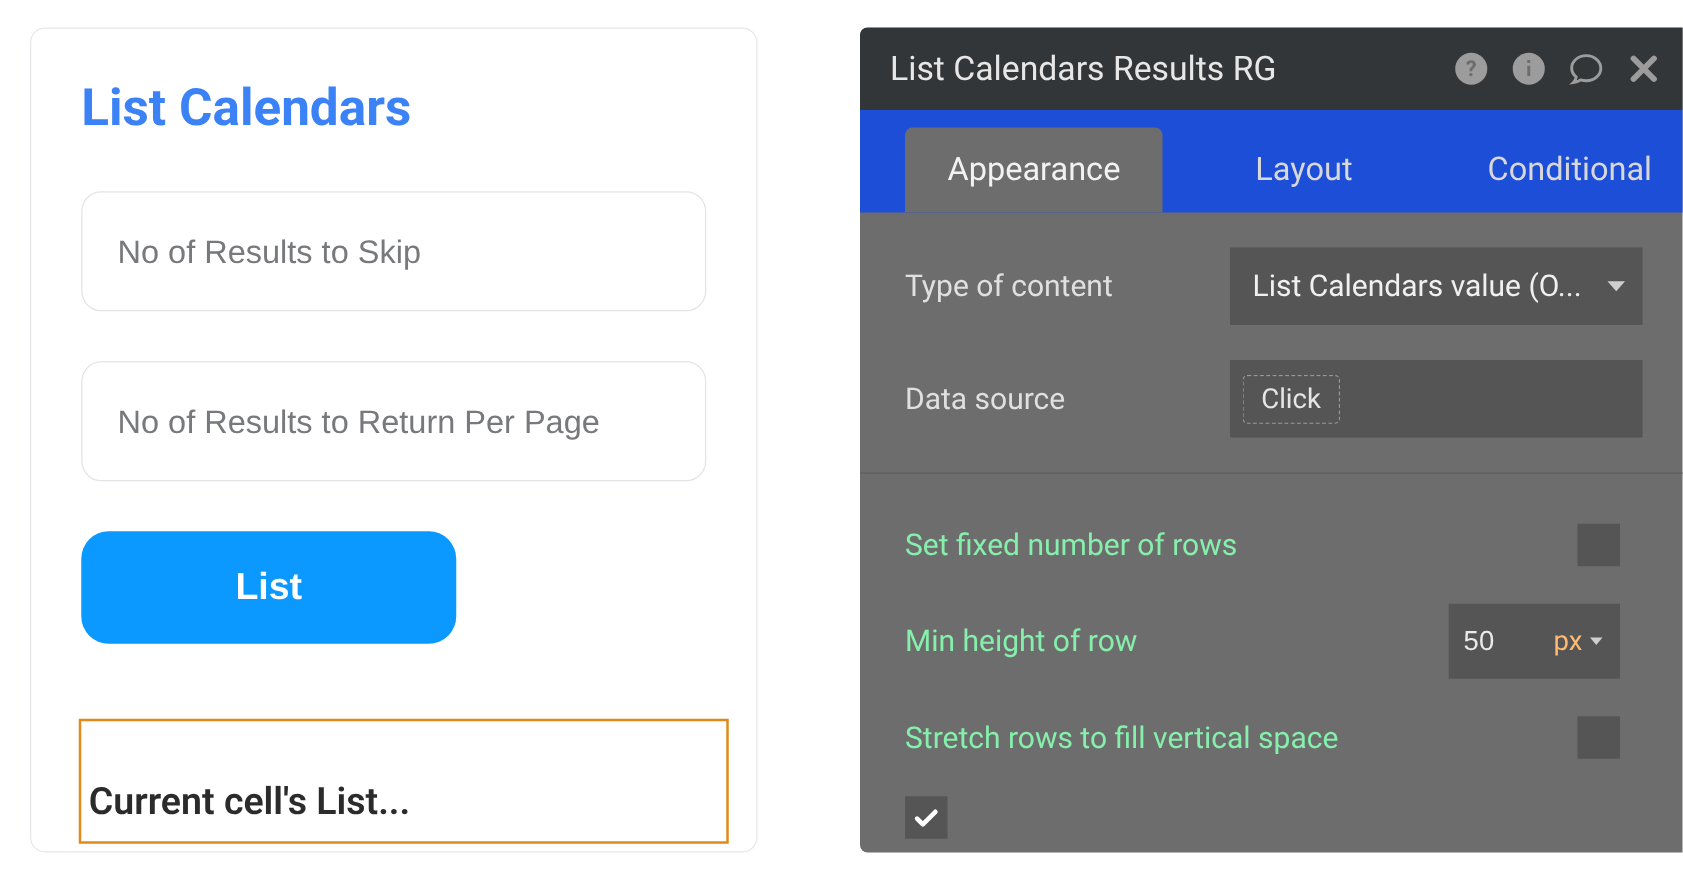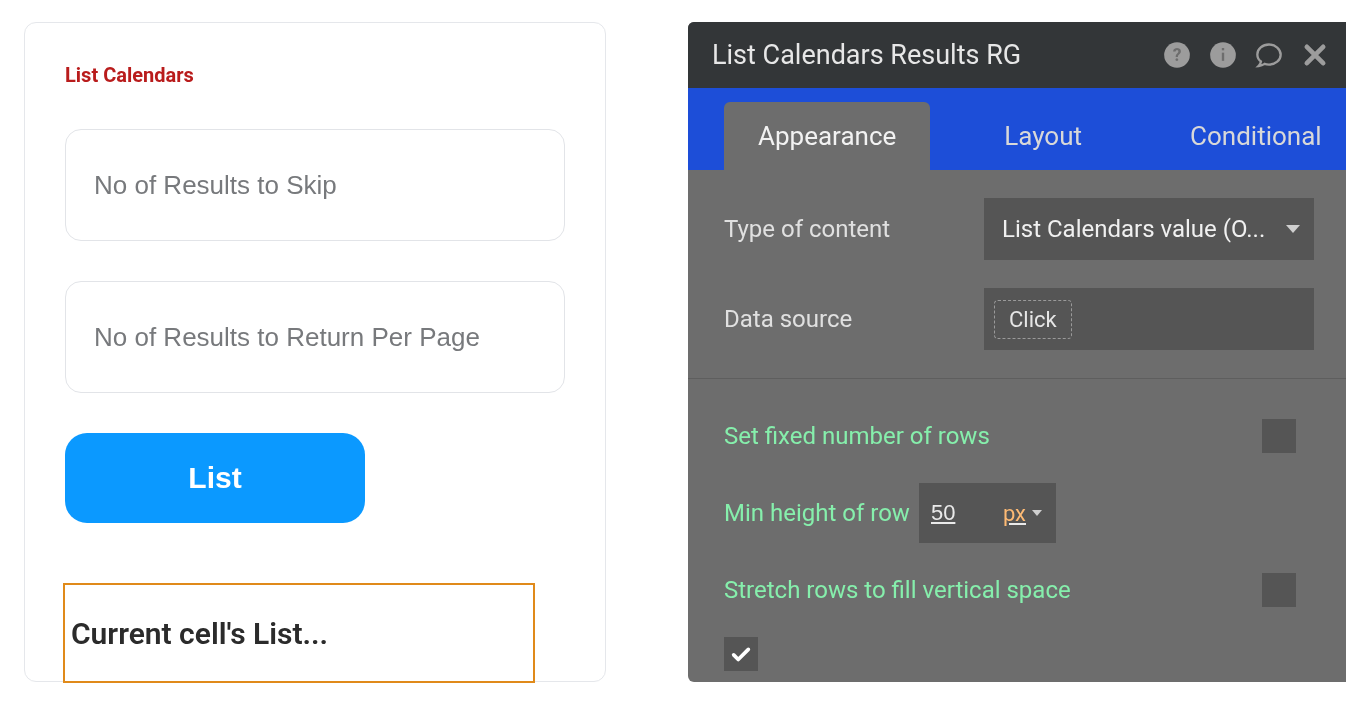--- a/index.html
+++ b/index.html
@@ -18,28 +18,28 @@
     left: 24px;
     top: 22px;
     width: 582px;
     height: 660px;
     border: 1px solid #e5e7eb;
     border-radius: 12px;
     background: #fff;
     padding: 40px 40px 0 40px;
   }
   .card-title {
-    font-size: 20px;
+    font-size: 41px;
     font-weight: 700;
-    color: #b91c1c;
+    color: #3b82f6;
     margin-bottom: 42px;
   }
   .text-input {
     width: 100%;
-    height: 112px;
+    height: 96px;
     border: 1px solid #e2e4e8;
     border-radius: 16px;
     padding: 0 28px;
     font-size: 26px;
     color: #333;
     background: #fff;
     margin-bottom: 40px;
   }
   .text-input::placeholder { color: #77797c; }
   .primary-btn {
@@ -48,26 +48,26 @@
     border: none;
     border-radius: 22px;
     background: #0b99ff;
     color: #fff;
     font-size: 30px;
     font-weight: 600;
     cursor: pointer;
     margin-bottom: 60px;
   }
   .cell-box {
-    width: 472px;
+    width: 520px;
     height: 100px;
     border: 2px solid #e08a1a;
     display: flex;
-    align-items: center;
-    padding: 0 6px;
+    align-items: flex-end;
+    padding: 14px 6px;
     font-size: 30px;
     font-weight: 600;
     color: #2b2b2b;
     margin-left: -2px;
   }
 
   
   .panel {
     position: absolute;
     left: 688px;
@@ -320,21 +320,21 @@
 
     <div class="row-between">
       <div class="row-label">Set fixed number of rows</div>
       <div class="check-box">
         
       </div>
     </div>
 
     <div class="row-between">
       <div class="row-label">Min height of row</div>
-      <div style="display:flex; gap:0; margin-right:240px;text-decoration:underline;">
+      <div style="display:flex; gap:0; ">
         <div class="num-unit">
           <input class="num-input" value="50" style="">
           <div class="unit">
             <span>px</span>
             <span class="caret2"></span>
           </div>
         </div>
       </div>
     </div>
 

